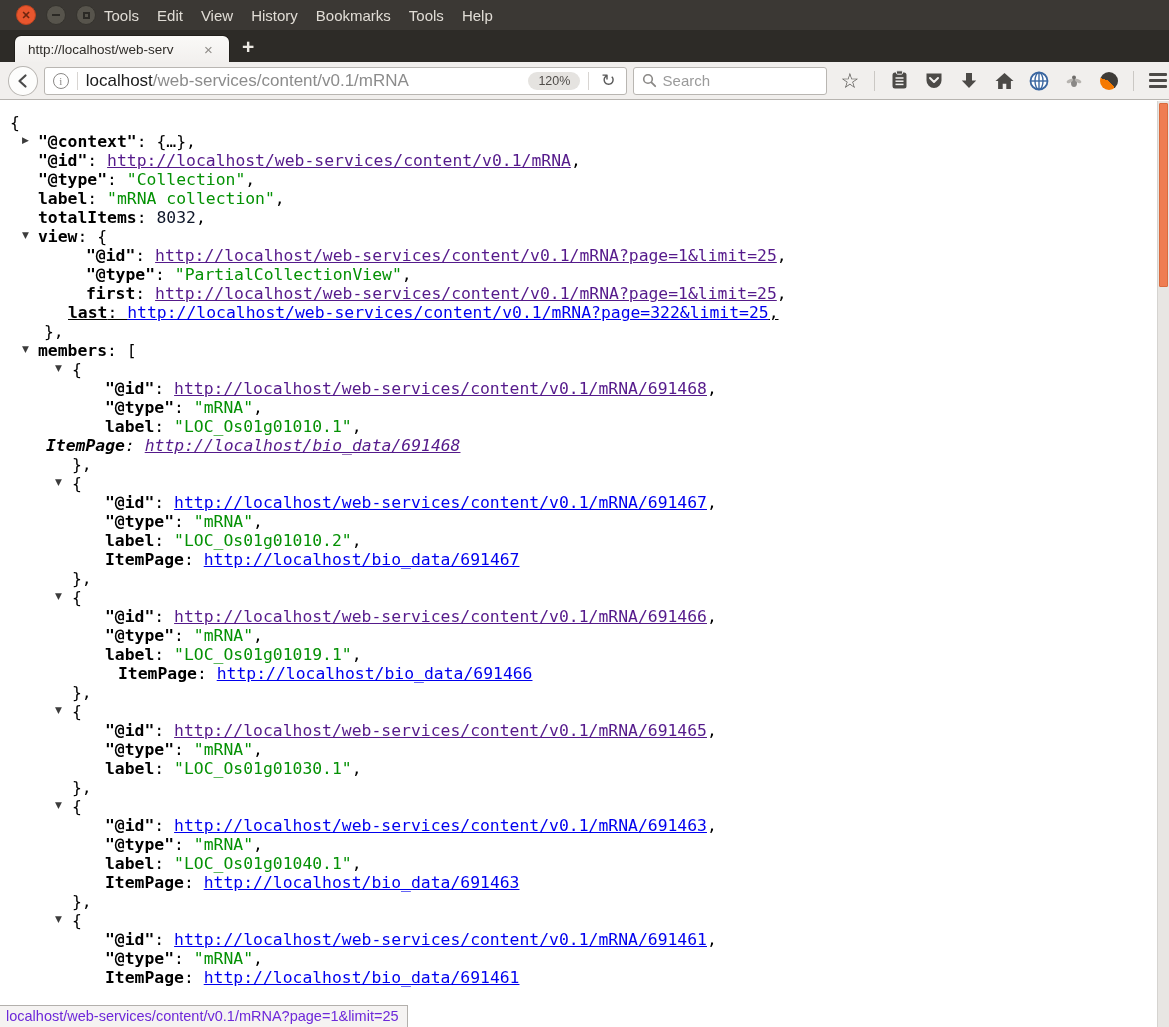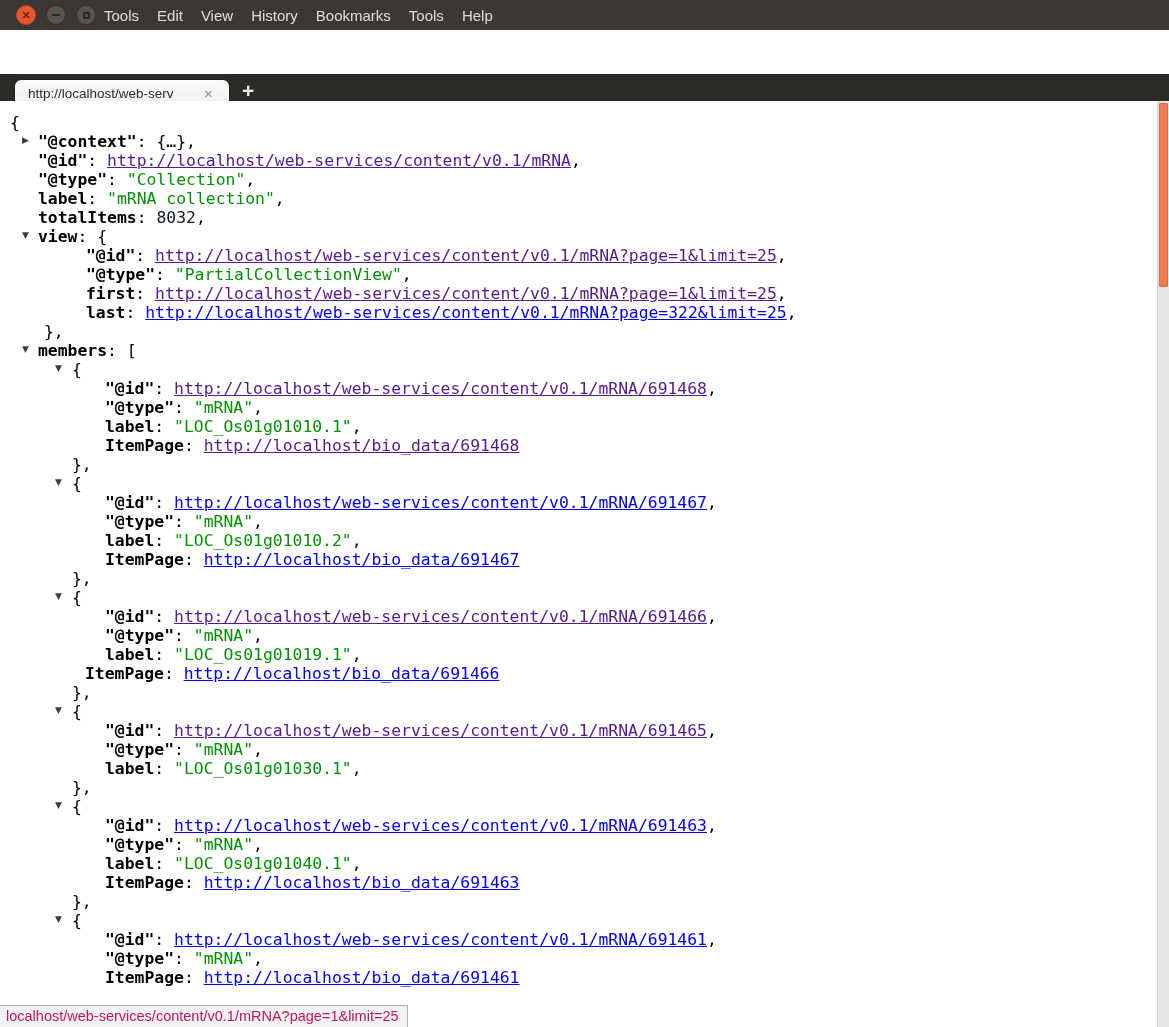--- a/index.html
+++ b/index.html
@@ -11,38 +11,38 @@
   .winbtns { display:flex; align-items:center; gap:10px; padding-left:16px; width:110px; }
   .wbtn { width:20px; height:20px; border-radius:50%; display:flex; align-items:center; justify-content:center; }
   .wbtn.close { background:#E8562E; border:1px solid #BC431F; color:#6E2610; font-size:11px; font-weight:bold; }
   .wbtn.minmax { background:#57544C; border:1px solid #35332E; color:#2B2925; }
   .minbar { width:8px; height:2px; background:#2B2925; }
   .maxsq { width:7px; height:7px; border:2px solid #2B2925; }
   .menubar { display:flex; gap:18px; color:#E0DCD5; font-size:15px; margin-left:-6px; }
   .menu-item { cursor:default; }
 
   
-  .tabbar { height:32px; background:#2D2B27; position:relative; display:flex; align-items:flex-end;margin-top:44px; }
+  .tabbar { height:32px; background:#2D2B27; position:relative; display:flex; align-items:flex-end; }
   .tab { margin-left:14px; width:216px; height:27px; background:linear-gradient(#FAF9F7,#F2F0EE);
          border:1px solid #211F1B; border-bottom:none; border-radius:7px 7px 0 0;
          display:flex; align-items:center; padding:0 8px 0 13px; }
   .tab-title { color:#2F2C28; font-size:13.5px; white-space:nowrap; overflow:hidden; width:172px; }
   .tab-close { color:#8F8C88; font-size:15px; margin-left:4px; cursor:default; }
   .newtab { color:#EDEAE4; font-size:21px; font-weight:bold; padding:0 12px; height:30px; display:flex; align-items:center; }
 
   
   .toolbar { height:38px; background:#F1EFED; border-bottom:1px solid #B7B4B0; display:flex; align-items:center; }
   .backbtn { width:30px; height:30px; border-radius:50%; background:#FDFDFC; border:1px solid #B9B6B2;
              margin-left:8px; display:flex; align-items:center; justify-content:center; }
   .urlbar { margin-left:6px; width:588px; height:28px; background:#fff; border:1px solid #B9B6B2; border-radius:3px;
             display:flex; align-items:center; padding:0 6px 0 8px; }
   .info-cir { width:16px; height:16px; border:1px solid #8A8886; border-radius:50%; color:#8A8886;
               font-size:11px; font-family:"Liberation Serif",serif; display:flex; align-items:center; justify-content:center; }
   .vdiv { width:1px; height:18px; background:#D8D5D2; margin:0 8px; }
-  .urltext { flex:1; font-size:10px; white-space:nowrap; overflow:hidden; }
+  .urltext { flex:1; font-size:17px; white-space:nowrap; overflow:hidden; }
   .urlhost { color:#1A1A1A; }
   .urlpath { color:#8C8C8C; }
   .zoombadge { background:#E5E3E0; border-radius:10px; padding:2px 10px; font-size:12.5px; color:#4F4C49; }
   .reload { color:#5A5A5A; font-size:17px; padding:0 4px; line-height:1; }
   .searchbox { margin-left:6px; width:196px; height:28px; background:#fff; border:1px solid #B9B6B2; border-radius:3px;
                display:flex; align-items:center; padding:0 8px; }
   .searchbox input { border:none; outline:none; width:140px; font-size:15px; color:#333; background:transparent;
                      font-family:"Liberation Sans",sans-serif; }
   .searchbox input::placeholder { color:#9A9A9A; }
   .iconrow { display:flex; align-items:center; gap:13px; margin-left:12px; }
@@ -67,21 +67,21 @@
   .jl { color:#0000EE; text-decoration:underline; cursor:pointer; }
   .jl.visited { color:#551A8B; }
 
   
   .sbar { position:absolute; top:101px; right:0; bottom:0; width:12px; background:#E8E6E3; border-left:1px solid #D5D3D0; }
   .sthumb { position:absolute; top:2px; left:1px; width:9px; height:184px; background:#EF7D52; border:1px solid #D96B3F; border-radius:1px; }
 
   
   .statuspop { position:absolute; left:0; bottom:0; height:22px; background:#F5F3F2;
                border:1px solid #B3B0AC; border-left:none; border-bottom:none;
-               font-size:14.5px; color:#be185d; line-height:20px; padding:0 8px 0 6px; white-space:nowrap; }
+               font-size:14.5px; color:#6d28d9; line-height:20px; padding:0 8px 0 6px; white-space:nowrap; }
 
   svg { display:block; }
 </style>
 </head>
 <body>
 
 <div class="titlebar">
   <div class="winbtns">
     <div class="wbtn close">✕</div>
     <div class="wbtn minmax">
@@ -195,40 +195,40 @@
       <div class="line" style="padding-left: 10px;"><span class="jp">{</span></div>
       <div class="line" style="padding-left: 38px;"><span class="toggle" style="left: 22px;">▶</span><span class="jk">"@context"</span><span class="jp">: {…},</span></div>
       <div class="line" style="padding-left: 38px;"><span class="jk">"@id"</span><span class="jp">: </span><a class="jl visited">http://localhost/web-services/content/v0.1/mRNA</a><span class="jp">,</span></div>
       <div class="line" style="padding-left: 38px;"><span class="jk">"@type"</span><span class="jp">: </span><span class="js">"Collection"</span><span class="jp">,</span></div>
       <div class="line" style="padding-left: 38px;"><span class="jk">label</span><span class="jp">: </span><span class="js">"mRNA collection"</span><span class="jp">,</span></div>
       <div class="line" style="padding-left: 38px;"><span class="jk">totalItems</span><span class="jp">: </span><span class="jn">8032</span><span class="jp">,</span></div>
       <div class="line" style="padding-left: 38px;"><span class="toggle" style="left: 22px;">▼</span><span class="jk">view</span><span class="jp">: {</span></div>
       <div class="line" style="padding-left: 86px;"><span class="jk">"@id"</span><span class="jp">: </span><a class="jl visited">http://localhost/web-services/content/v0.1/mRNA?page=1&amp;limit=25</a><span class="jp">,</span></div>
       <div class="line" style="padding-left: 86px;"><span class="jk">"@type"</span><span class="jp">: </span><span class="js">"PartialCollectionView"</span><span class="jp">,</span></div>
       <div class="line" style="padding-left: 86px;"><span class="jk">first</span><span class="jp">: </span><a class="jl visited">http://localhost/web-services/content/v0.1/mRNA?page=1&amp;limit=25</a><span class="jp">,</span></div>
-      <div class="line" style="padding-left: 86px;"><span class="jk">last</span><span class="jp">: </span><a class="jl">http://localhost/web-services/content/v0.1/mRNA?page=322&amp;limit=25</a><span class="jp">,</span></div>
+      <div class="line" style="padding-left: 68px; text-decoration: underline;"><span class="jk">last</span><span class="jp">: </span><a class="jl">http://localhost/web-services/content/v0.1/mRNA?page=322&amp;limit=25</a><span class="jp">,</span></div>
       <div class="line" style="padding-left: 44px;"><span class="jp">},</span></div>
       <div class="line" style="padding-left: 38px;"><span class="toggle" style="left: 22px;">▼</span><span class="jk">members</span><span class="jp">: [</span></div>
       <div class="line" style="padding-left: 72px;"><span class="toggle" style="left: 55px;">▼</span><span class="jp">{</span></div>
       <div class="line" style="padding-left: 105px;"><span class="jk">"@id"</span><span class="jp">: </span><a class="jl visited">http://localhost/web-services/content/v0.1/mRNA/691468</a><span class="jp">,</span></div>
       <div class="line" style="padding-left: 105px;"><span class="jk">"@type"</span><span class="jp">: </span><span class="js">"mRNA"</span><span class="jp">,</span></div>
       <div class="line" style="padding-left: 105px;"><span class="jk">label</span><span class="jp">: </span><span class="js">"LOC_Os01g01010.1"</span><span class="jp">,</span></div>
-      <div class="line" style="padding-left: 105px;"><span class="jk">ItemPage</span><span class="jp">: </span><a class="jl visited">http://localhost/bio_data/691468</a></div>
+      <div class="line" style="padding-left: 46px; font-style: italic;"><span class="jk">ItemPage</span><span class="jp">: </span><a class="jl visited">http://localhost/bio_data/691468</a></div>
       <div class="line" style="padding-left: 72px;"><span class="jp">},</span></div>
       <div class="line" style="padding-left: 72px;"><span class="toggle" style="left: 55px;">▼</span><span class="jp">{</span></div>
       <div class="line" style="padding-left: 105px;"><span class="jk">"@id"</span><span class="jp">: </span><a class="jl">http://localhost/web-services/content/v0.1/mRNA/691467</a><span class="jp">,</span></div>
       <div class="line" style="padding-left: 105px;"><span class="jk">"@type"</span><span class="jp">: </span><span class="js">"mRNA"</span><span class="jp">,</span></div>
       <div class="line" style="padding-left: 105px;"><span class="jk">label</span><span class="jp">: </span><span class="js">"LOC_Os01g01010.2"</span><span class="jp">,</span></div>
       <div class="line" style="padding-left: 105px;"><span class="jk">ItemPage</span><span class="jp">: </span><a class="jl">http://localhost/bio_data/691467</a></div>
       <div class="line" style="padding-left: 72px;"><span class="jp">},</span></div>
       <div class="line" style="padding-left: 72px;"><span class="toggle" style="left: 55px;">▼</span><span class="jp">{</span></div>
       <div class="line" style="padding-left: 105px;"><span class="jk">"@id"</span><span class="jp">: </span><a class="jl visited">http://localhost/web-services/content/v0.1/mRNA/691466</a><span class="jp">,</span></div>
       <div class="line" style="padding-left: 105px;"><span class="jk">"@type"</span><span class="jp">: </span><span class="js">"mRNA"</span><span class="jp">,</span></div>
       <div class="line" style="padding-left: 105px;"><span class="jk">label</span><span class="jp">: </span><span class="js">"LOC_Os01g01019.1"</span><span class="jp">,</span></div>
-      <div class="line" style="padding-left: 85px;"><span class="jk">ItemPage</span><span class="jp">: </span><a class="jl">http://localhost/bio_data/691466</a></div>
+      <div class="line" style="padding-left: 118px;"><span class="jk">ItemPage</span><span class="jp">: </span><a class="jl">http://localhost/bio_data/691466</a></div>
       <div class="line" style="padding-left: 72px;"><span class="jp">},</span></div>
       <div class="line" style="padding-left: 72px;"><span class="toggle" style="left: 55px;">▼</span><span class="jp">{</span></div>
       <div class="line" style="padding-left: 105px;"><span class="jk">"@id"</span><span class="jp">: </span><a class="jl visited">http://localhost/web-services/content/v0.1/mRNA/691465</a><span class="jp">,</span></div>
       <div class="line" style="padding-left: 105px;"><span class="jk">"@type"</span><span class="jp">: </span><span class="js">"mRNA"</span><span class="jp">,</span></div>
       <div class="line" style="padding-left: 105px;"><span class="jk">label</span><span class="jp">: </span><span class="js">"LOC_Os01g01030.1"</span><span class="jp">,</span></div>
       <div class="line" style="padding-left: 72px;"><span class="jp">},</span></div>
       <div class="line" style="padding-left: 72px;"><span class="toggle" style="left: 55px;">▼</span><span class="jp">{</span></div>
       <div class="line" style="padding-left: 105px;"><span class="jk">"@id"</span><span class="jp">: </span><a class="jl">http://localhost/web-services/content/v0.1/mRNA/691463</a><span class="jp">,</span></div>
       <div class="line" style="padding-left: 105px;"><span class="jk">"@type"</span><span class="jp">: </span><span class="js">"mRNA"</span><span class="jp">,</span></div>
       <div class="line" style="padding-left: 105px;"><span class="jk">label</span><span class="jp">: </span><span class="js">"LOC_Os01g01040.1"</span><span class="jp">,</span></div>

